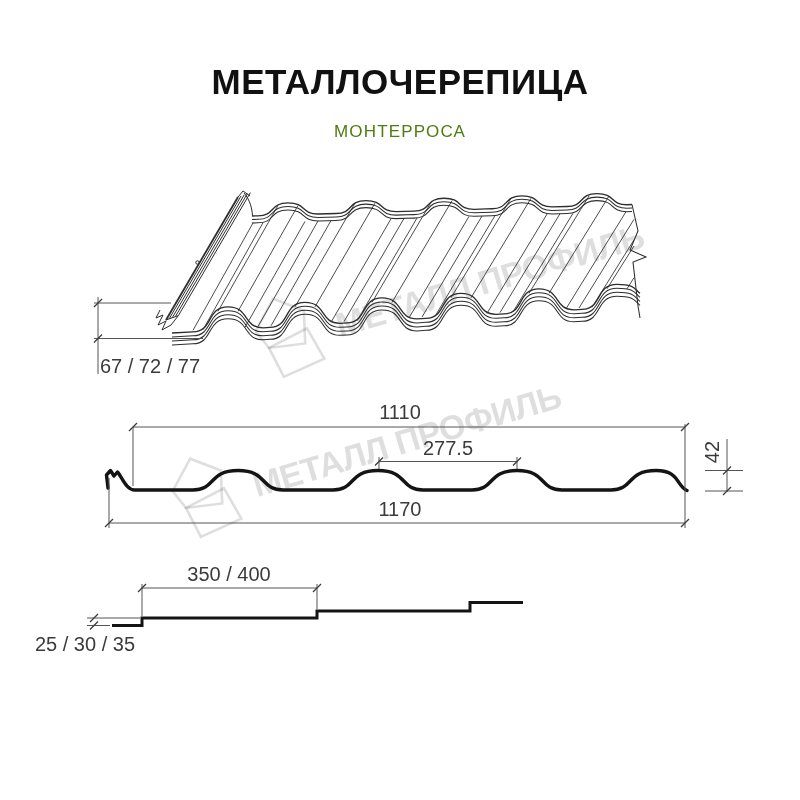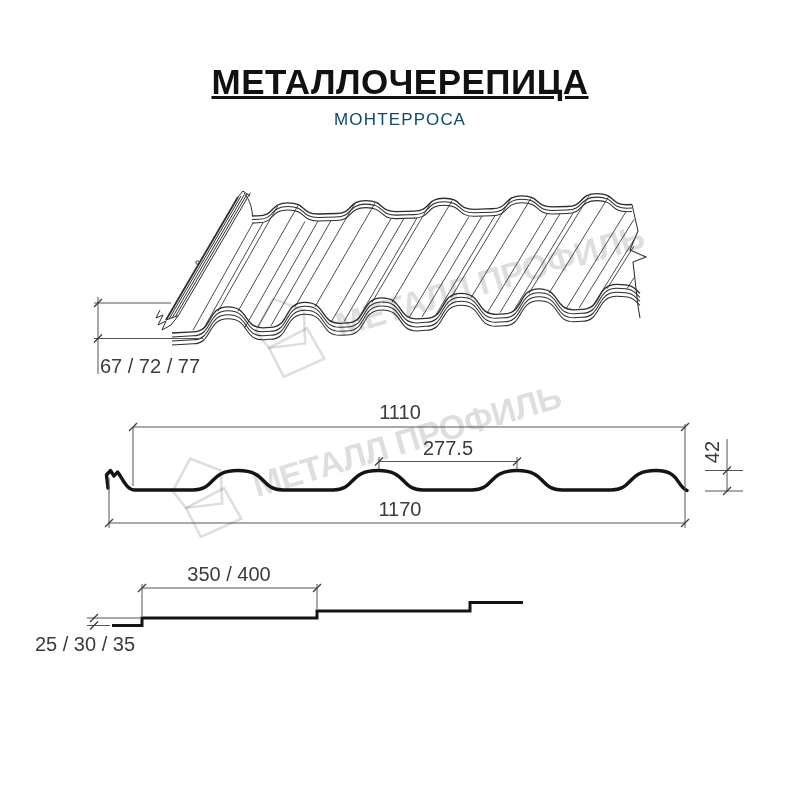--- a/index.html
+++ b/index.html
@@ -5,24 +5,23 @@
   html,body{margin:0;padding:0;}
   body{
     width:800px;height:800px;position:relative;overflow:hidden;
     background:#ffffff;
     font-family:"Liberation Sans", sans-serif;
   }
   .header{position:absolute;top:64px;left:0;width:800px;text-align:center;}
   .title{
     font-size:35px;font-weight:700;color:#111111;letter-spacing:0.5px;
     line-height:1.0;
-    text-decoration:underline;
   }
   .subtitle{
-    font-size:17px;font-weight:500;color:#0c4a6e;letter-spacing:1.2px;margin-top:11px;
+    font-size:17px;font-weight:500;color:#4d7c0f;letter-spacing:1.2px;margin-top:23px;
   }
   svg#scene{position:absolute;left:0;top:0;}
   
   .art path, .art line, .art circle{fill:none;stroke:#2d2d2d;}
   .s-main{stroke-width:1.35px;}
   .s-mid{stroke-width:1.05px;}
   .s-thin{stroke-width:0.85px;}
   .s-band{stroke-width:1.0px;}
   .s-bandedge{stroke-width:1.8px;}
   .dot{fill:#2d2d2d;stroke:none;}

